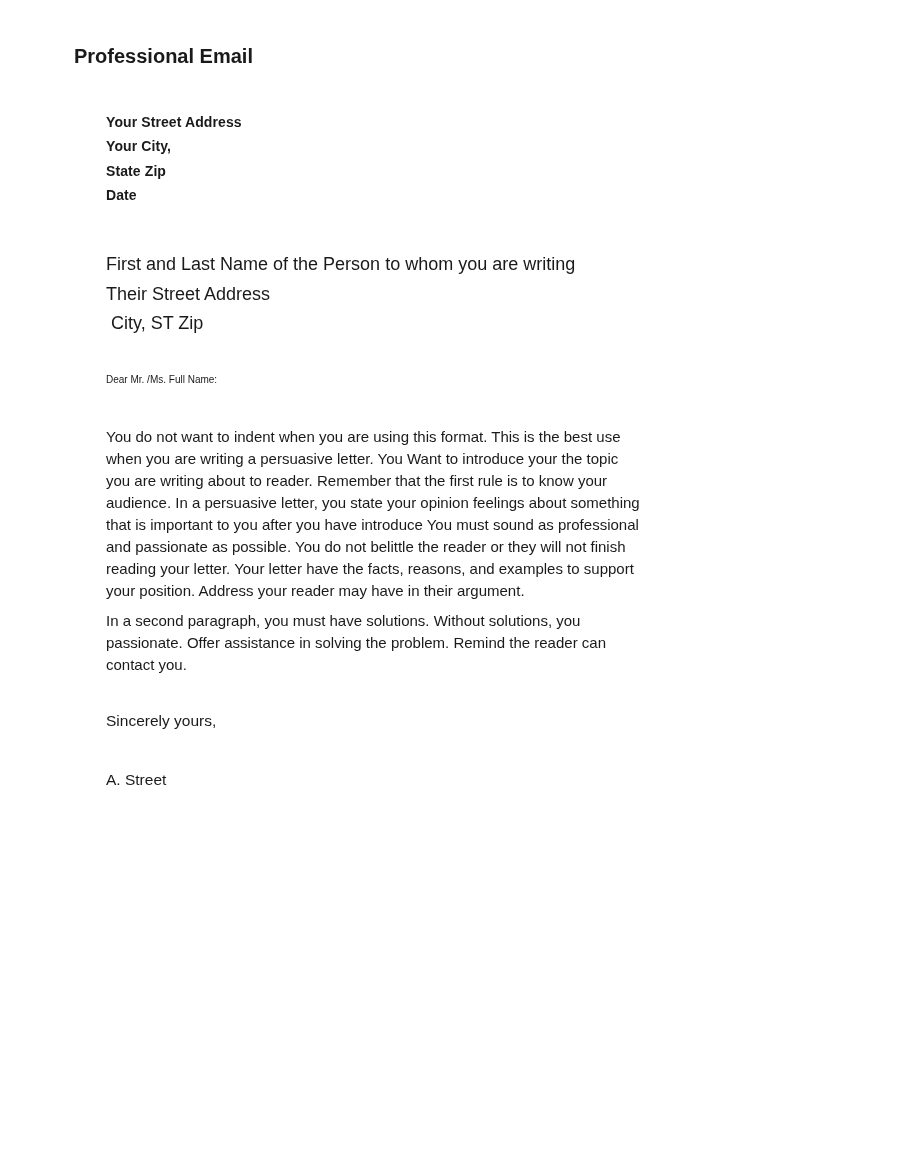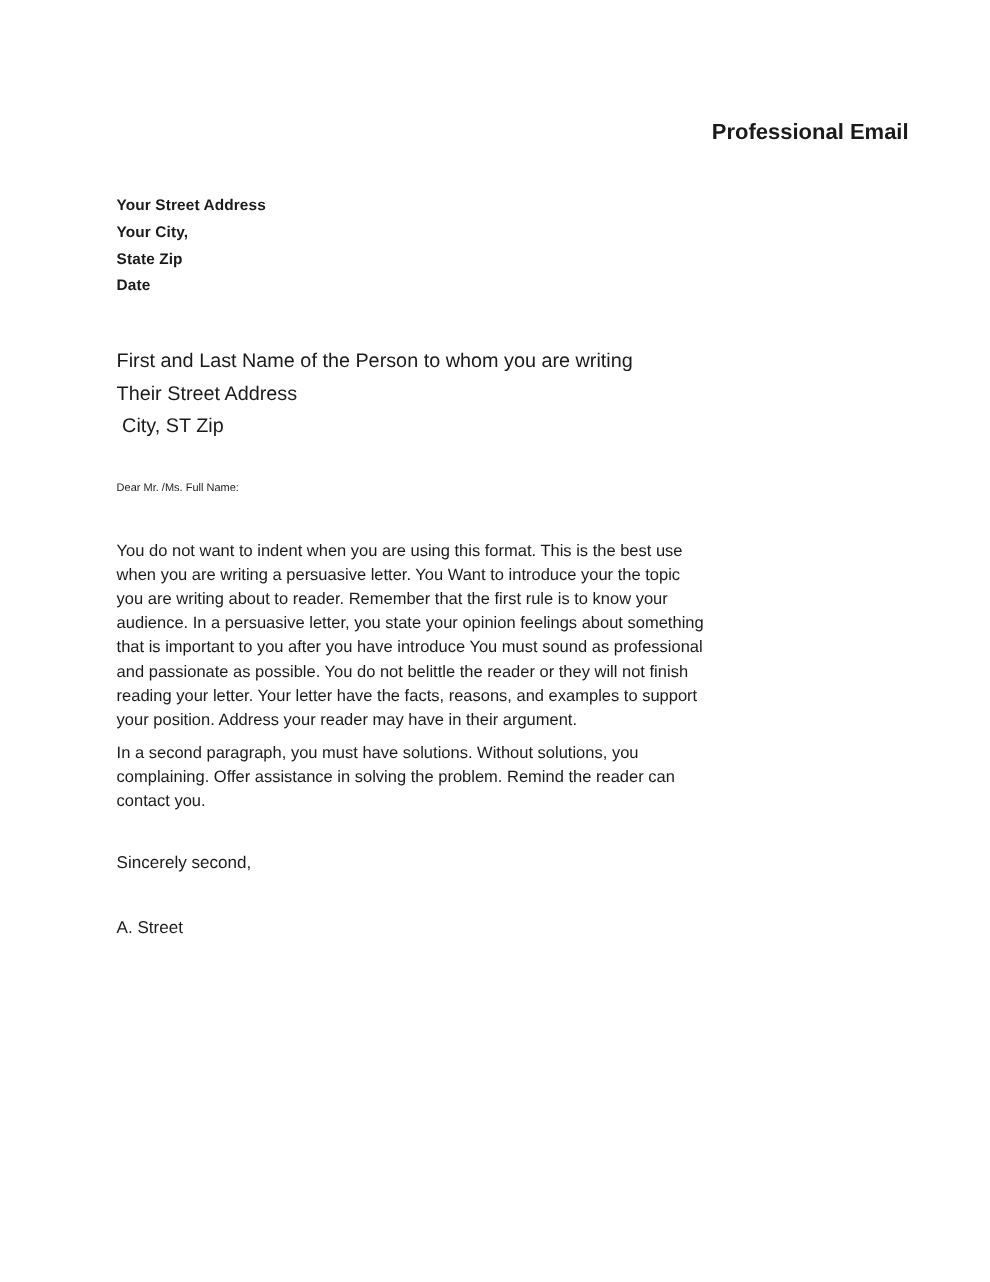--- a/index.html
+++ b/index.html
@@ -14,22 +14,22 @@
     margin: 0 auto;
     background: #ffffff;
     color: #1a1a1a;
     font-family: "Liberation Sans", "DejaVu Sans", sans-serif;
     overflow: hidden;
     box-sizing: border-box;
     padding: 0 74px 0 106px;
   }
   .letter-title {
     margin: 0;
-    padding-top: 108px;
-    text-align: right;
+    padding-top: 44px;
+    text-align: left;
     font-size: 20px;
     line-height: 24px;
     font-weight: bold;
     color: #1a1a1a;
     
     margin-left: -32px;
   }
   .block {
     white-space: pre-wrap;
   }
@@ -89,20 +89,20 @@
   <div class="block body-paragraph p1">You do not want to indent when you are using this format. This is the best use
 when you are writing a persuasive letter. You Want to introduce your the topic
 you are writing about to reader. Remember that the first rule is to know your
 audience. In a persuasive letter, you state your opinion feelings about something
 that is important to you after you have introduce You must sound as professional
 and passionate as possible. You do not belittle the reader or they will not finish
 reading your letter. Your letter have the facts, reasons, and examples to support
 your position. Address your reader may have in their argument.</div>
 
   <div class="block body-paragraph p2">In a second paragraph, you must have solutions. Without solutions, you
-complaining. Offer assistance in solving the problem. Remind the reader can
+passionate. Offer assistance in solving the problem. Remind the reader can
 contact you.</div>
 
-  <div class="block closing">Sincerely second,</div>
+  <div class="block closing">Sincerely yours,</div>
 
   <div class="block signature">A. Street</div>
 
 </div>
 
 </body></html>

